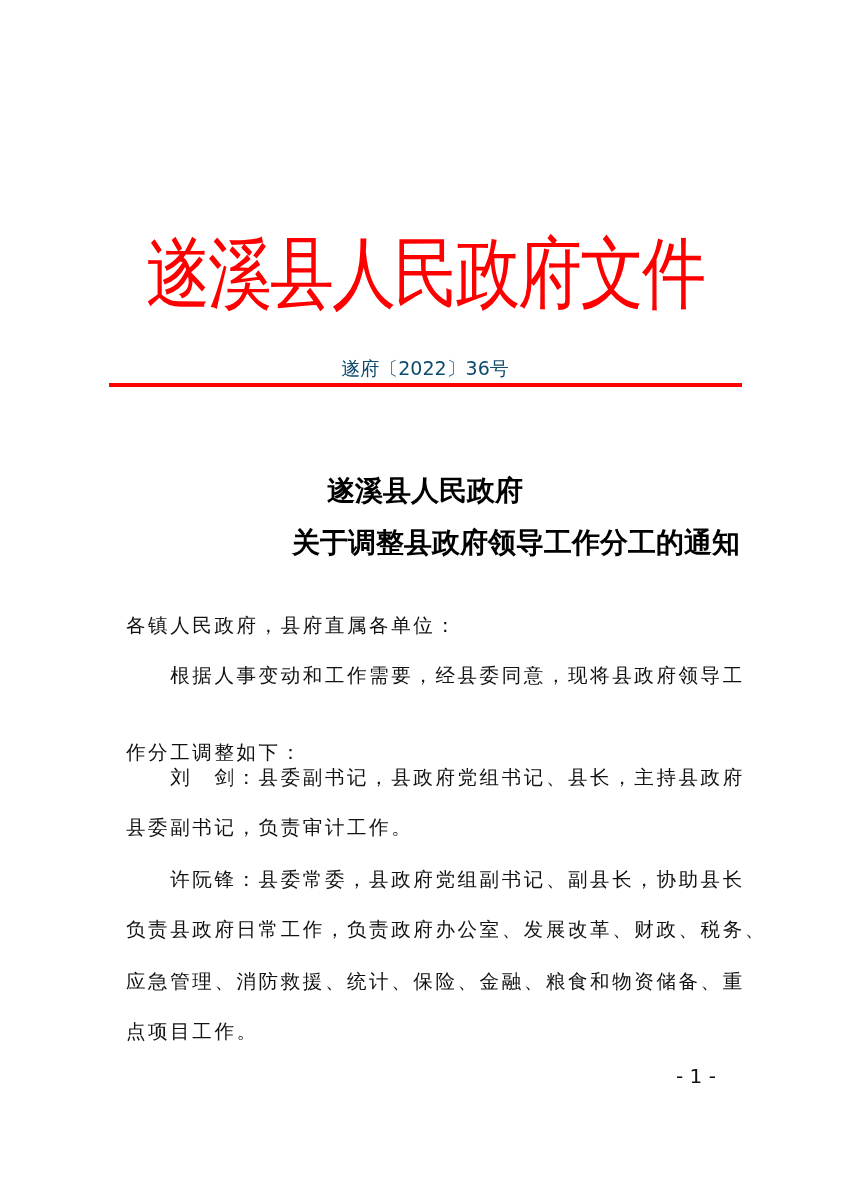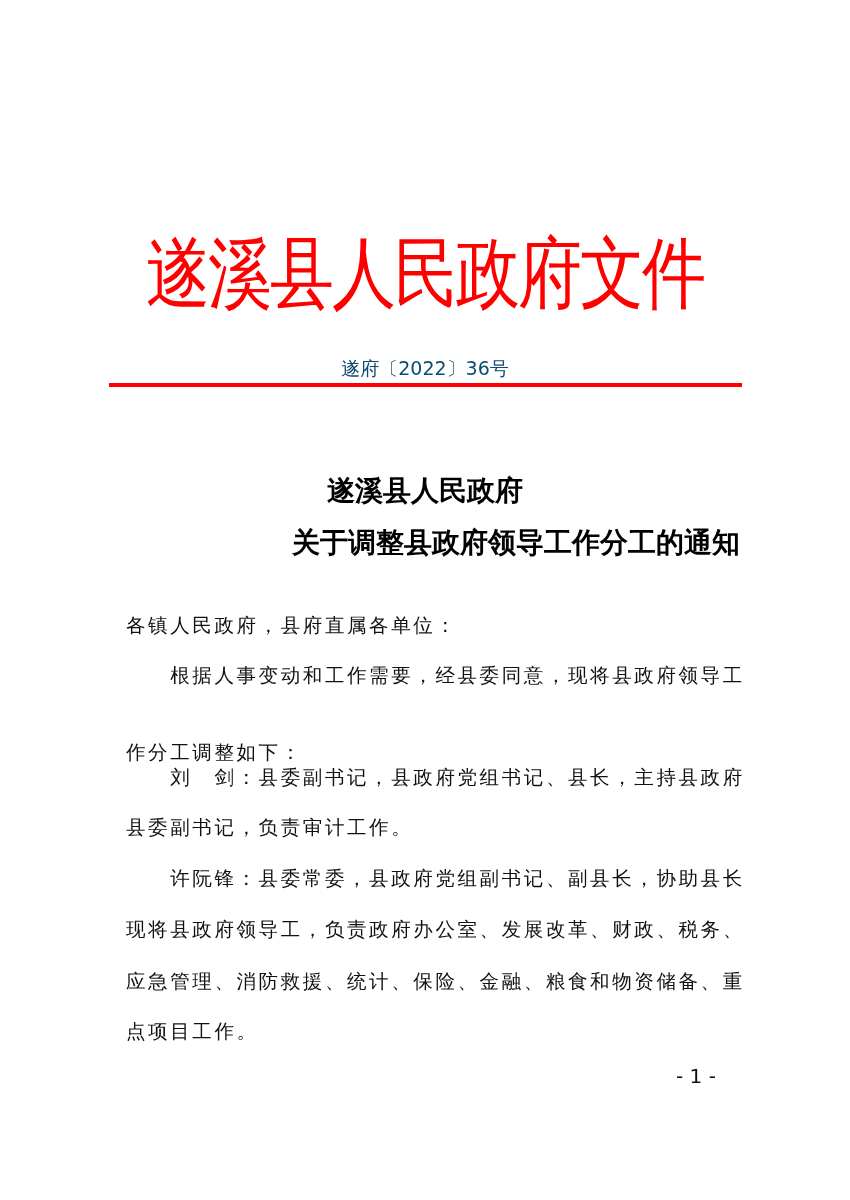--- a/index.html
+++ b/index.html
@@ -42,20 +42,20 @@
 
   <div class="title-line t1">遂溪县人民政府</div>
   <div class="title-line t2">关于调整县政府领导工作分工的通知</div>
 
   <div class="body-text" style="top:0;">
     <div class="line" style="top:611px;">各镇人民政府，县府直属各单位：</div>
     <div class="line" style="top:661px;">　　根据人事变动和工作需要，经县委同意，现将县政府领导工</div>
     <div class="line" style="top:711px;margin-top:27px;">作分工调整如下：</div>
     <div class="line" style="top:763px;font-family:Liberation Serif, serif;">　　刘　剑：县委副书记，县政府党组书记、县长，主持县政府</div>
     <div class="line" style="top:813px;">县委副书记，负责审计工作。</div>
-    <div class="line" style="top:865px;font-family:Liberation Mono, monospace;">　　许阮锋：县委常委，县政府党组副书记、副县长，协助县长</div>
-    <div class="line" style="top:915px;">现将县政府领导工，负责政府办公室、发展改革、财政、税务、</div>
+    <div class="line" style="top:865px;">　　许阮锋：县委常委，县政府党组副书记、副县长，协助县长</div>
+    <div class="line" style="top:915px;">负责县政府日常工作，负责政府办公室、发展改革、财政、税务、</div>
     <div class="line" style="top:967px;">应急管理、消防救援、统计、保险、金融、粮食和物资储备、重</div>
     <div class="line" style="top:1017px;">点项目工作。</div>
   </div>
 
   <div class="page-num">- 1 -</div>
 </div>
 
 </body></html>

